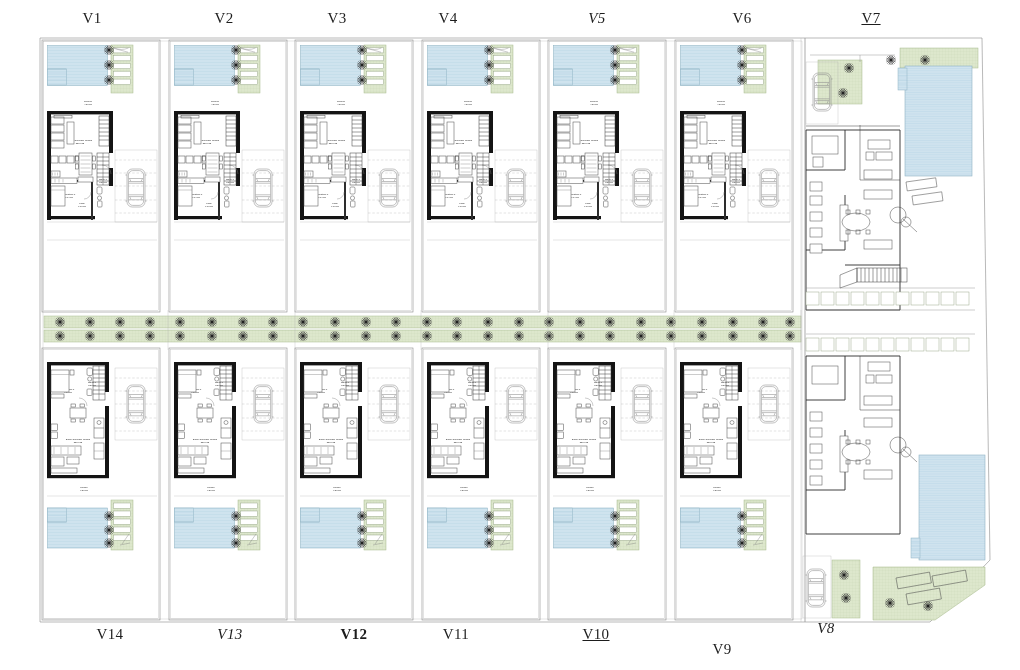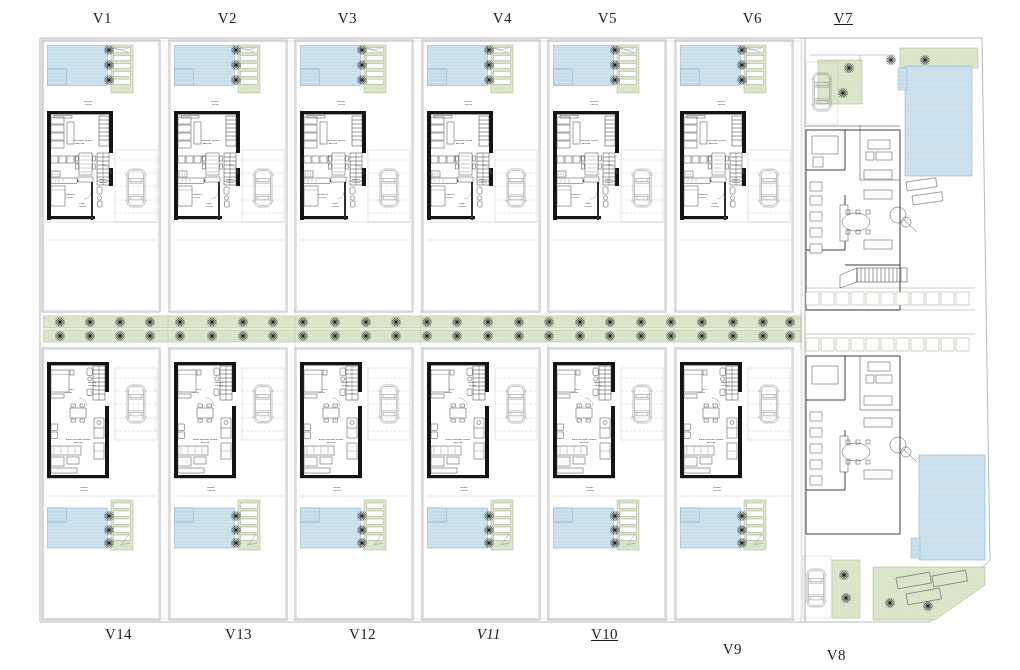--- a/index.html
+++ b/index.html
@@ -8,21 +8,21 @@
     width:1020px;height:670px;overflow:hidden;position:relative;
     font-family:"Liberation Serif", serif;
     -webkit-font-smoothing:antialiased;
   }
   #plan{position:absolute;left:0;top:0;width:1020px;height:670px;}
 
   
   .unit-label{
     position:absolute;font-family:"Liberation Serif",serif;
     font-size:15px;color:#1d1d1d;letter-spacing:.4px;
-    text-align:right;white-space:nowrap;
+    text-align:center;white-space:nowrap;
   }
   .pool-lines{stroke:#a9cbdc;stroke-width:.35;fill:none;}
   .paver{fill:#ffffff;stroke:#9aa98a;stroke-width:.5;}
   .wall{fill:#141414;}
   .wall-thin{stroke:#2b2b2b;stroke-width:.9;fill:none;}
   .line{stroke:#3a3a3a;stroke-width:.5;fill:none;}
   .line-l{stroke:#7d7d7d;stroke-width:.4;fill:none;}
   .line-xl{stroke:#b4b4b4;stroke-width:.35;fill:none;}
   .furn{stroke:#4a4a4a;stroke-width:.5;fill:#ffffff;}
   .furn-no{stroke:#4a4a4a;stroke-width:.5;fill:none;}
@@ -574,29 +574,29 @@
   </g>
 
   <g class="line-xl">
     <path d="M805 38 L805 622"></path>
     <path d="M801 38 L801 622"></path>
   </g>
 </svg>
 
 <div>
   <div class="unit-label" style="left:72px;top:10px;width:40px;">V1</div>
-  <div class="unit-label" style="left:197px;top:10px;width:40px;">V2</div>
+  <div class="unit-label" style="left:204px;top:10px;width:40px;">V2</div>
   <div class="unit-label" style="left:317px;top:10px;width:40px;">V3</div>
-  <div class="unit-label" style="left:472px;top:10px;width:40px;">V4</div>
-  <div class="unit-label" style="left:577px;top:10px;width:40px;">V5</div>
+  <div class="unit-label" style="left:428px;top:10px;width:40px;">V4</div>
+  <div class="unit-label" style="left:577px;top:10px;width:40px;font-style:italic;">V5</div>
   <div class="unit-label" style="left:722px;top:10px;width:40px;">V6</div>
-  <div class="unit-label" style="left:813px;top:10px;width:40px;text-decoration:underline;">V7</div>
+  <div class="unit-label" style="left:851px;top:10px;width:40px;text-decoration:underline;">V7</div>
 </div>
 
 <div>
   <div class="unit-label" style="left:88px;top:626px;width:44px;">V14</div>
-  <div class="unit-label" style="left:208px;top:626px;width:44px;">V13</div>
-  <div class="unit-label" style="left:332px;top:626px;width:44px;">V12</div>
-  <div class="unit-label" style="left:457px;top:626px;width:44px;font-style:italic;">V11</div>
+  <div class="unit-label" style="left:208px;top:626px;width:44px;font-style:italic;">V13</div>
+  <div class="unit-label" style="left:332px;top:626px;width:44px;font-weight:bold;">V12</div>
+  <div class="unit-label" style="left:434px;top:626px;width:44px;">V11</div>
   <div class="unit-label" style="left:574px;top:626px;width:44px;text-decoration:underline;">V10</div>
   <div class="unit-label" style="left:702px;top:641px;width:40px;">V9</div>
-  <div class="unit-label" style="left:806px;top:647px;width:40px;">V8</div>
+  <div class="unit-label" style="left:806px;top:620px;width:40px;font-style:italic;">V8</div>
 </div>
 
 </body></html>

